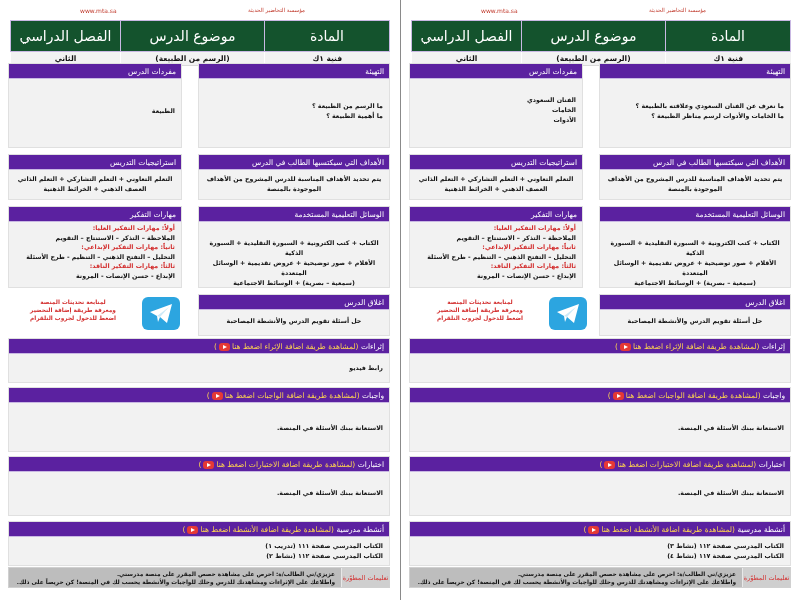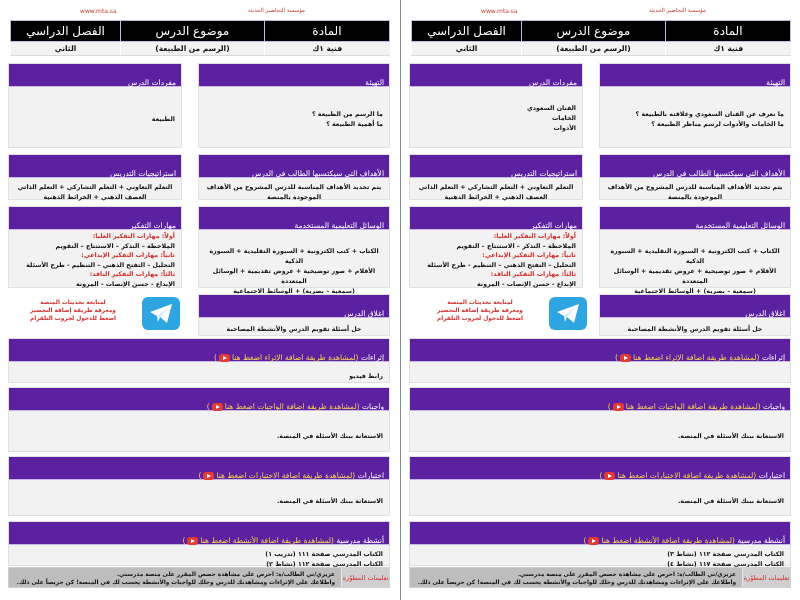--- a/index.html
+++ b/index.html
@@ -8,25 +8,25 @@
   .page { position: absolute; top: 0; width: 400px; height: 600px; background: #fff; direction: rtl; }
   .page.left { left: 0; }
   .page.right { left: 401px; }
   .divider { position: absolute; left: 400px; top: 0; width: 1px; height: 600px; background: #8a8a8a; }
 
   .topline { position: absolute; top: 7px; height: 10px; font-size: 5.5px; color: #c0392b; }
   .topline .org { position: absolute; right: 95px; }
   .topline .url { position: absolute; left: 80px; font-size: 6px; }
 
   .hdr-table { position: absolute; top: 20px; right: 10px; width: 380px; border-collapse: collapse; }
-  .hdr-table th { background: #000000; color: #fff; font-weight: normal; font-size: 12px; height: 21px; border: 1px solid #c9b8e3; }
+  .hdr-table th { background: #14532d; color: #fff; font-weight: normal; font-size: 14px; height: 31px; border: 1px solid #c9b8e3; }
   .hdr-table td { background: #f2f2f2; font-weight: bold; font-size: 7.5px; height: 14px; text-align: center; border-bottom: 1px solid #d9d9d9; border-left: 1px solid #fff; }
 
   .box { position: absolute; background: #f2f2f2; border: 1px solid #e0e0e0; }
-  .box .bh { background: #5b21a0; color: #fff; font-size: 7.5px; height: 15px; line-height: 15px; padding: 11px 5px; text-align: right; border-bottom: 1px solid #c9b8e3; }
+  .box .bh { background: #5b21a0; color: #fff; font-size: 7.5px; height: 15px; line-height: 15px; padding: 0 5px; text-align: right; border-bottom: 1px solid #c9b8e3; }
   .box .bb { padding: 4px 6px; font-size: 6.3px; font-weight: bold; line-height: 10px; }
   .center { text-align: center; }
   .red { color: #d32f2f; }
 
   .yt { display: inline-block; width: 11px; height: 8px; background: #e53935; border-radius: 3px; position: relative; vertical-align: middle; margin: 0 2px; }
   .yt::after { content: ""; position: absolute; left: 4px; top: 2px; border-left: 4px solid #fff; border-top: 2px solid transparent; border-bottom: 2px solid transparent; }
   .ylink { color: #ffd54f; }
 
   .tg { position: absolute; width: 38px; height: 33px; background: #2ca5e0; border-radius: 6px; }
   .tg svg { position: absolute; left: 7px; top: 6px; }

